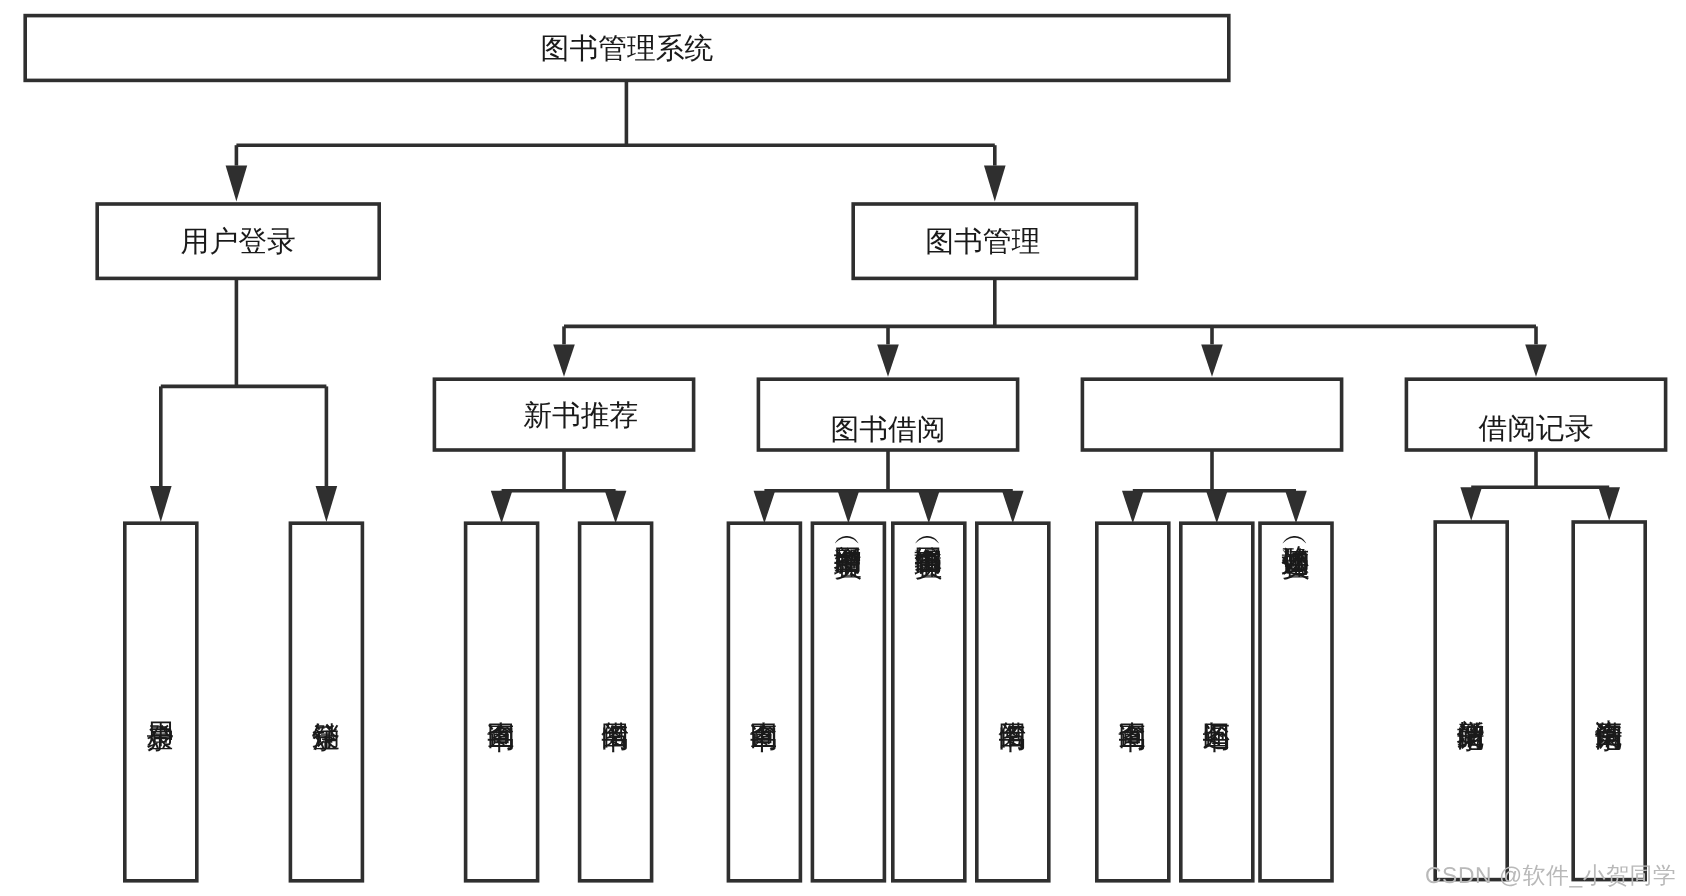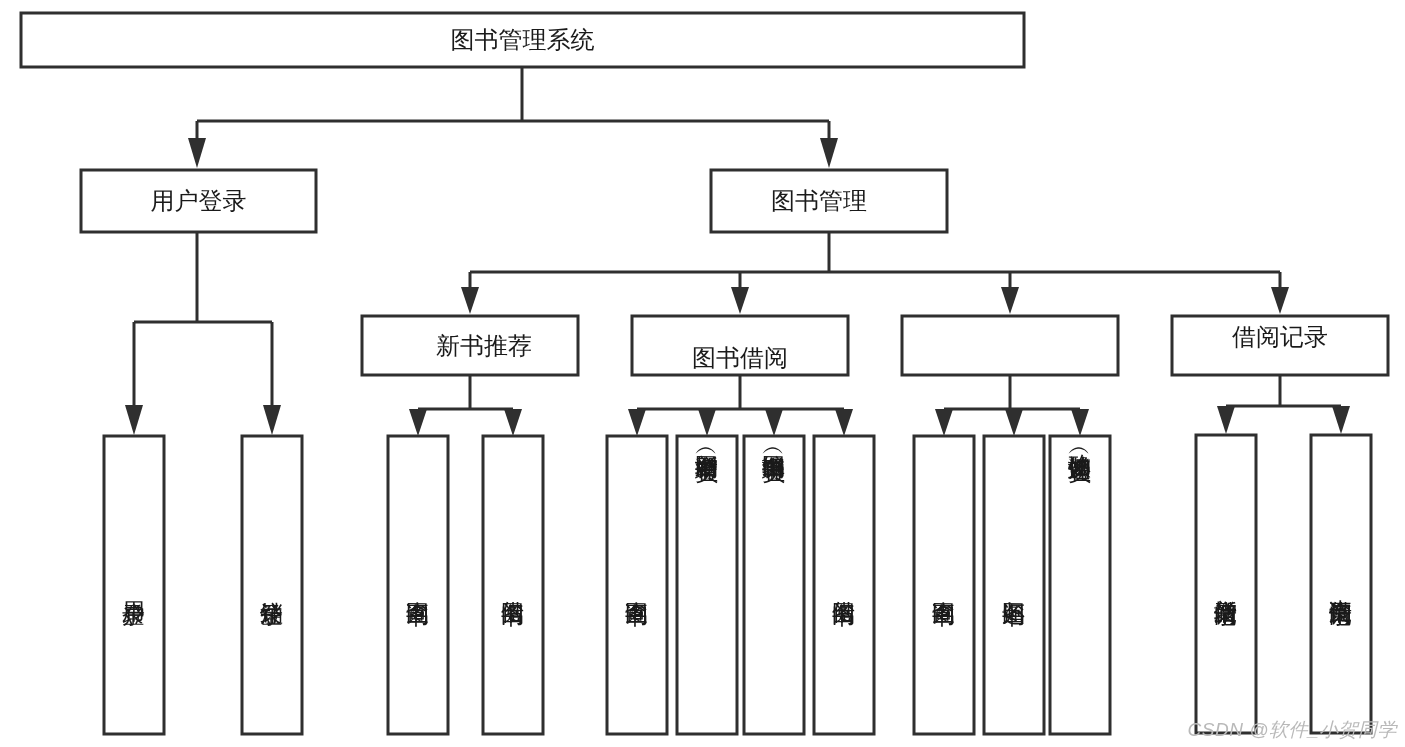--- a/index.html
+++ b/index.html
@@ -74,21 +74,20 @@
   }
   .watermark {
     position: absolute;
     right: 8px;
     bottom: 4px;
     font-family: "Liberation Sans", "DejaVu Sans", sans-serif;
     font-size: 19px;
     color: #b9b9b9;
     letter-spacing: 0.5px;
     user-select: none;
-    font-style: italic;
   }
 </style>
 </head>
 <body>
 
 <div id="diagram-root">
 
   <svg class="diagram" viewBox="0 0 1405 747">
 
     <g>
@@ -186,21 +185,21 @@
   <div class="hlabel-wrap" style="left:711px; top:170px; width:216px; height:62px;">
     <span class="hlabel-text">图书管理</span>
   </div>
 
   <div class="hlabel-wrap" style="left:362px; top:316px; width:244px; height:59px;">
     <span class="hlabel-text">新书推荐</span>
   </div>
   <div class="hlabel-wrap" style="left:632px; top:316px; width:216px; height:59px;margin-top:12px;">
     <span class="hlabel-text">图书借阅</span>
   </div>
-  <div class="hlabel-wrap" style="left:1172px; top:300px; width:216px; height:74px;">
+  <div class="hlabel-wrap" style="left:1172px; top:320px; width:216px; height:74px;">
     <span class="hlabel-text">借阅记录</span>
   </div>
 
   <div class="vlabel-wrap" style="left:104px; top:436px; width:60px; height:298px;">
     <span class="vlabel-text">用户登录</span>
   </div>
   <div class="vlabel-wrap" style="left:242px; top:436px; width:60px; height:298px;">
     <span class="vlabel-text">注销登录</span>
   </div>
 

